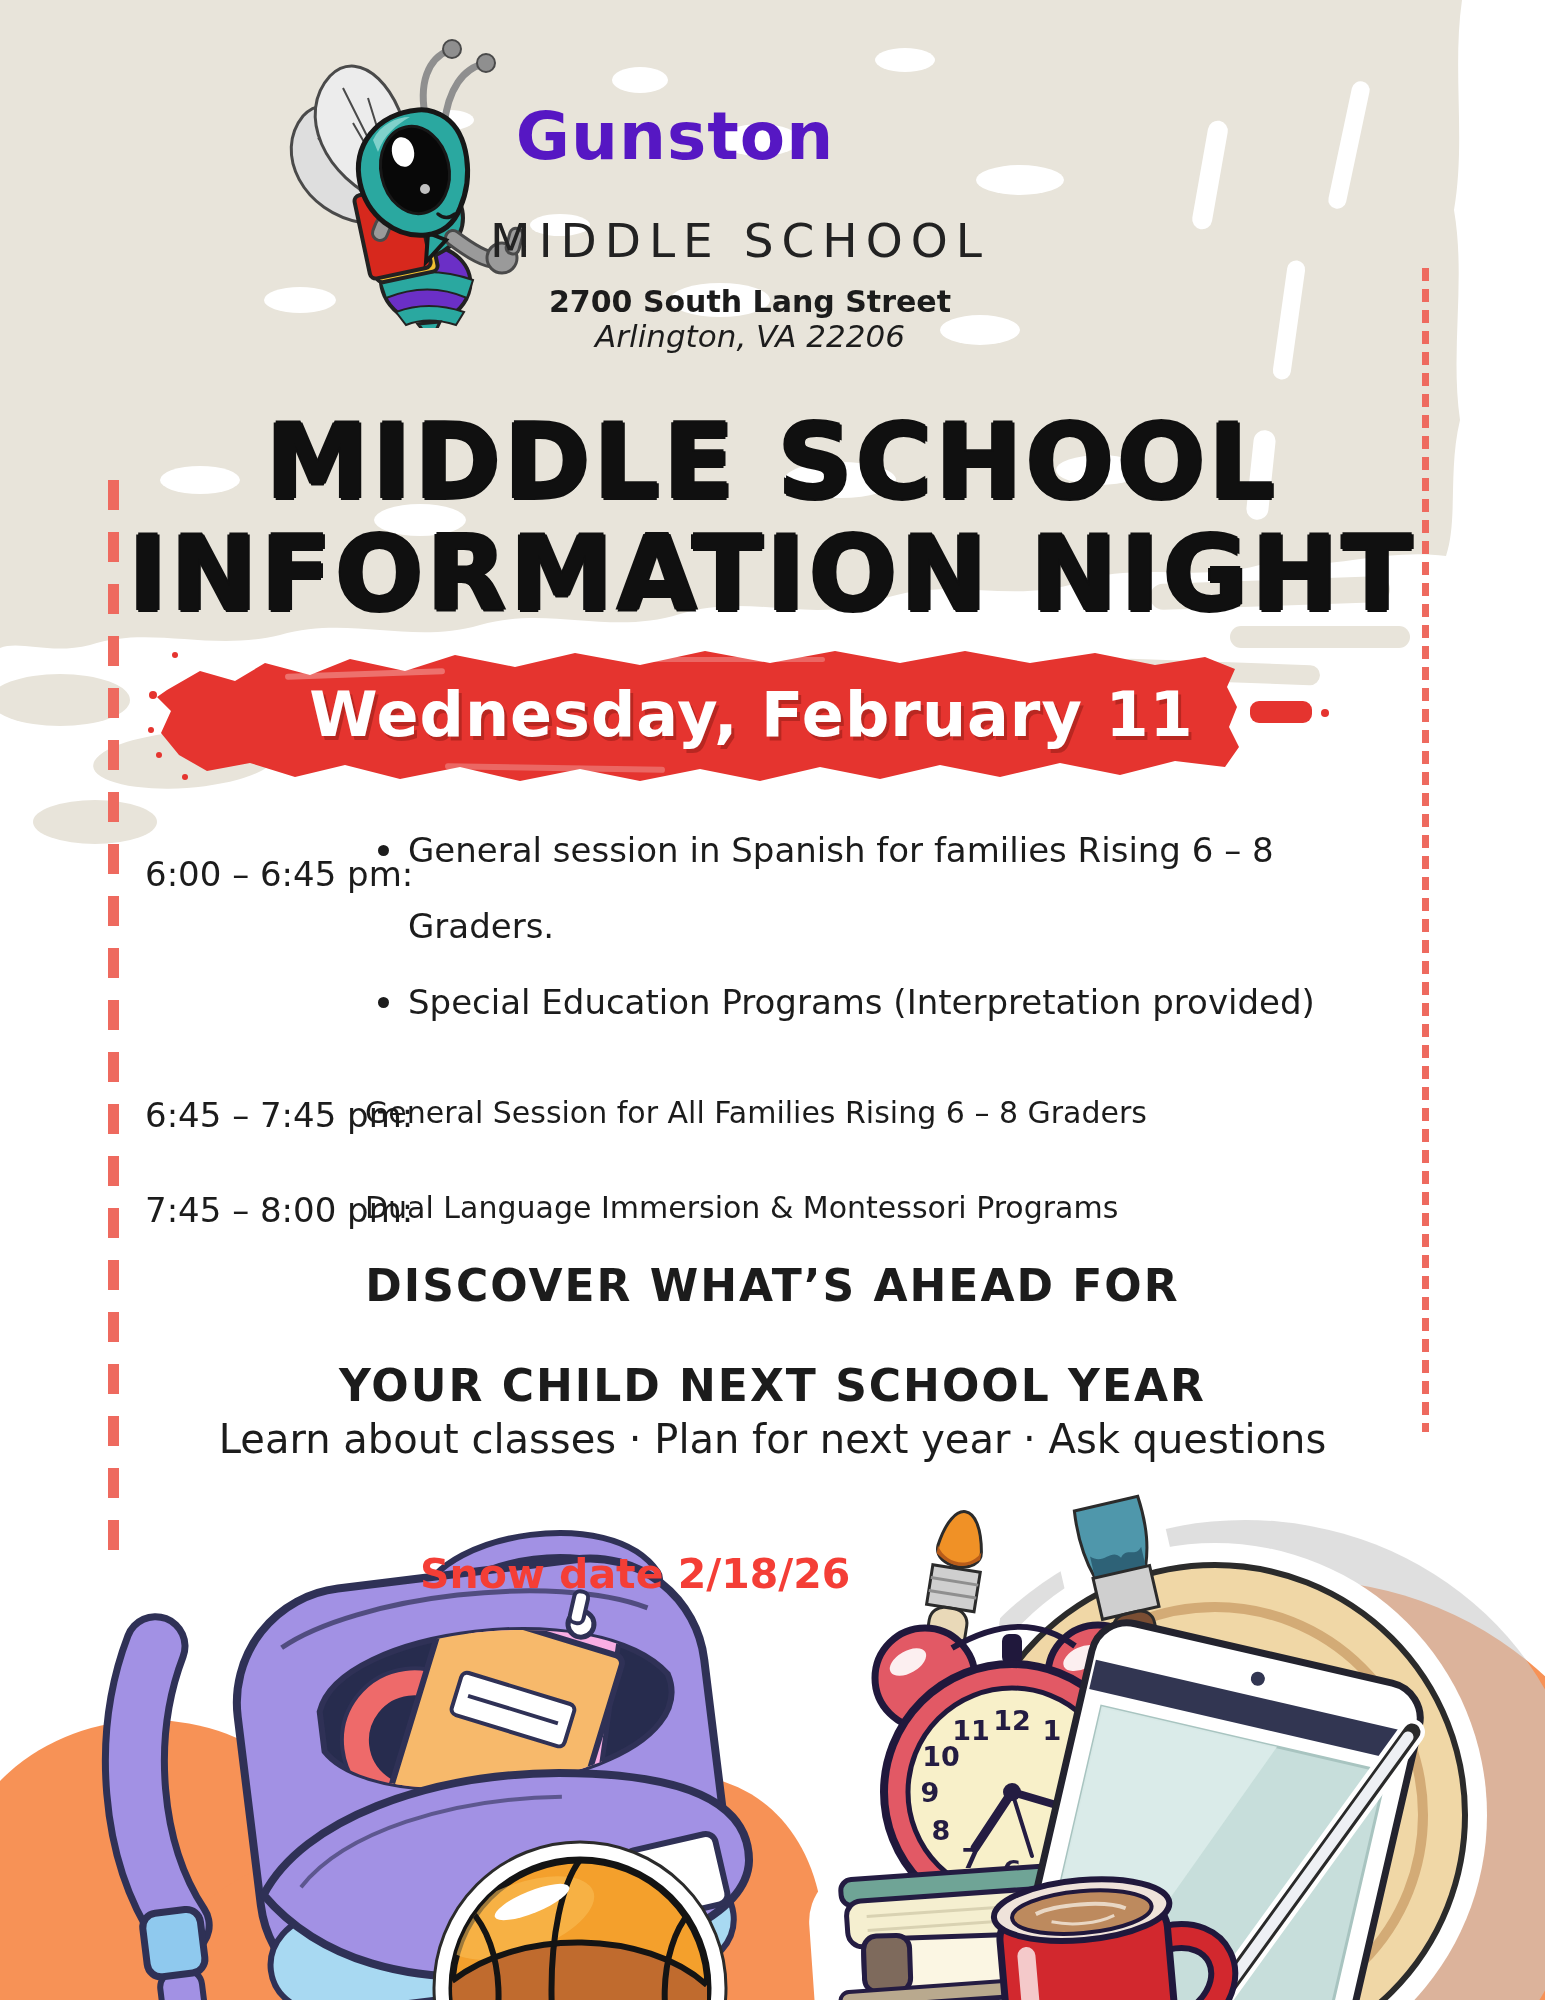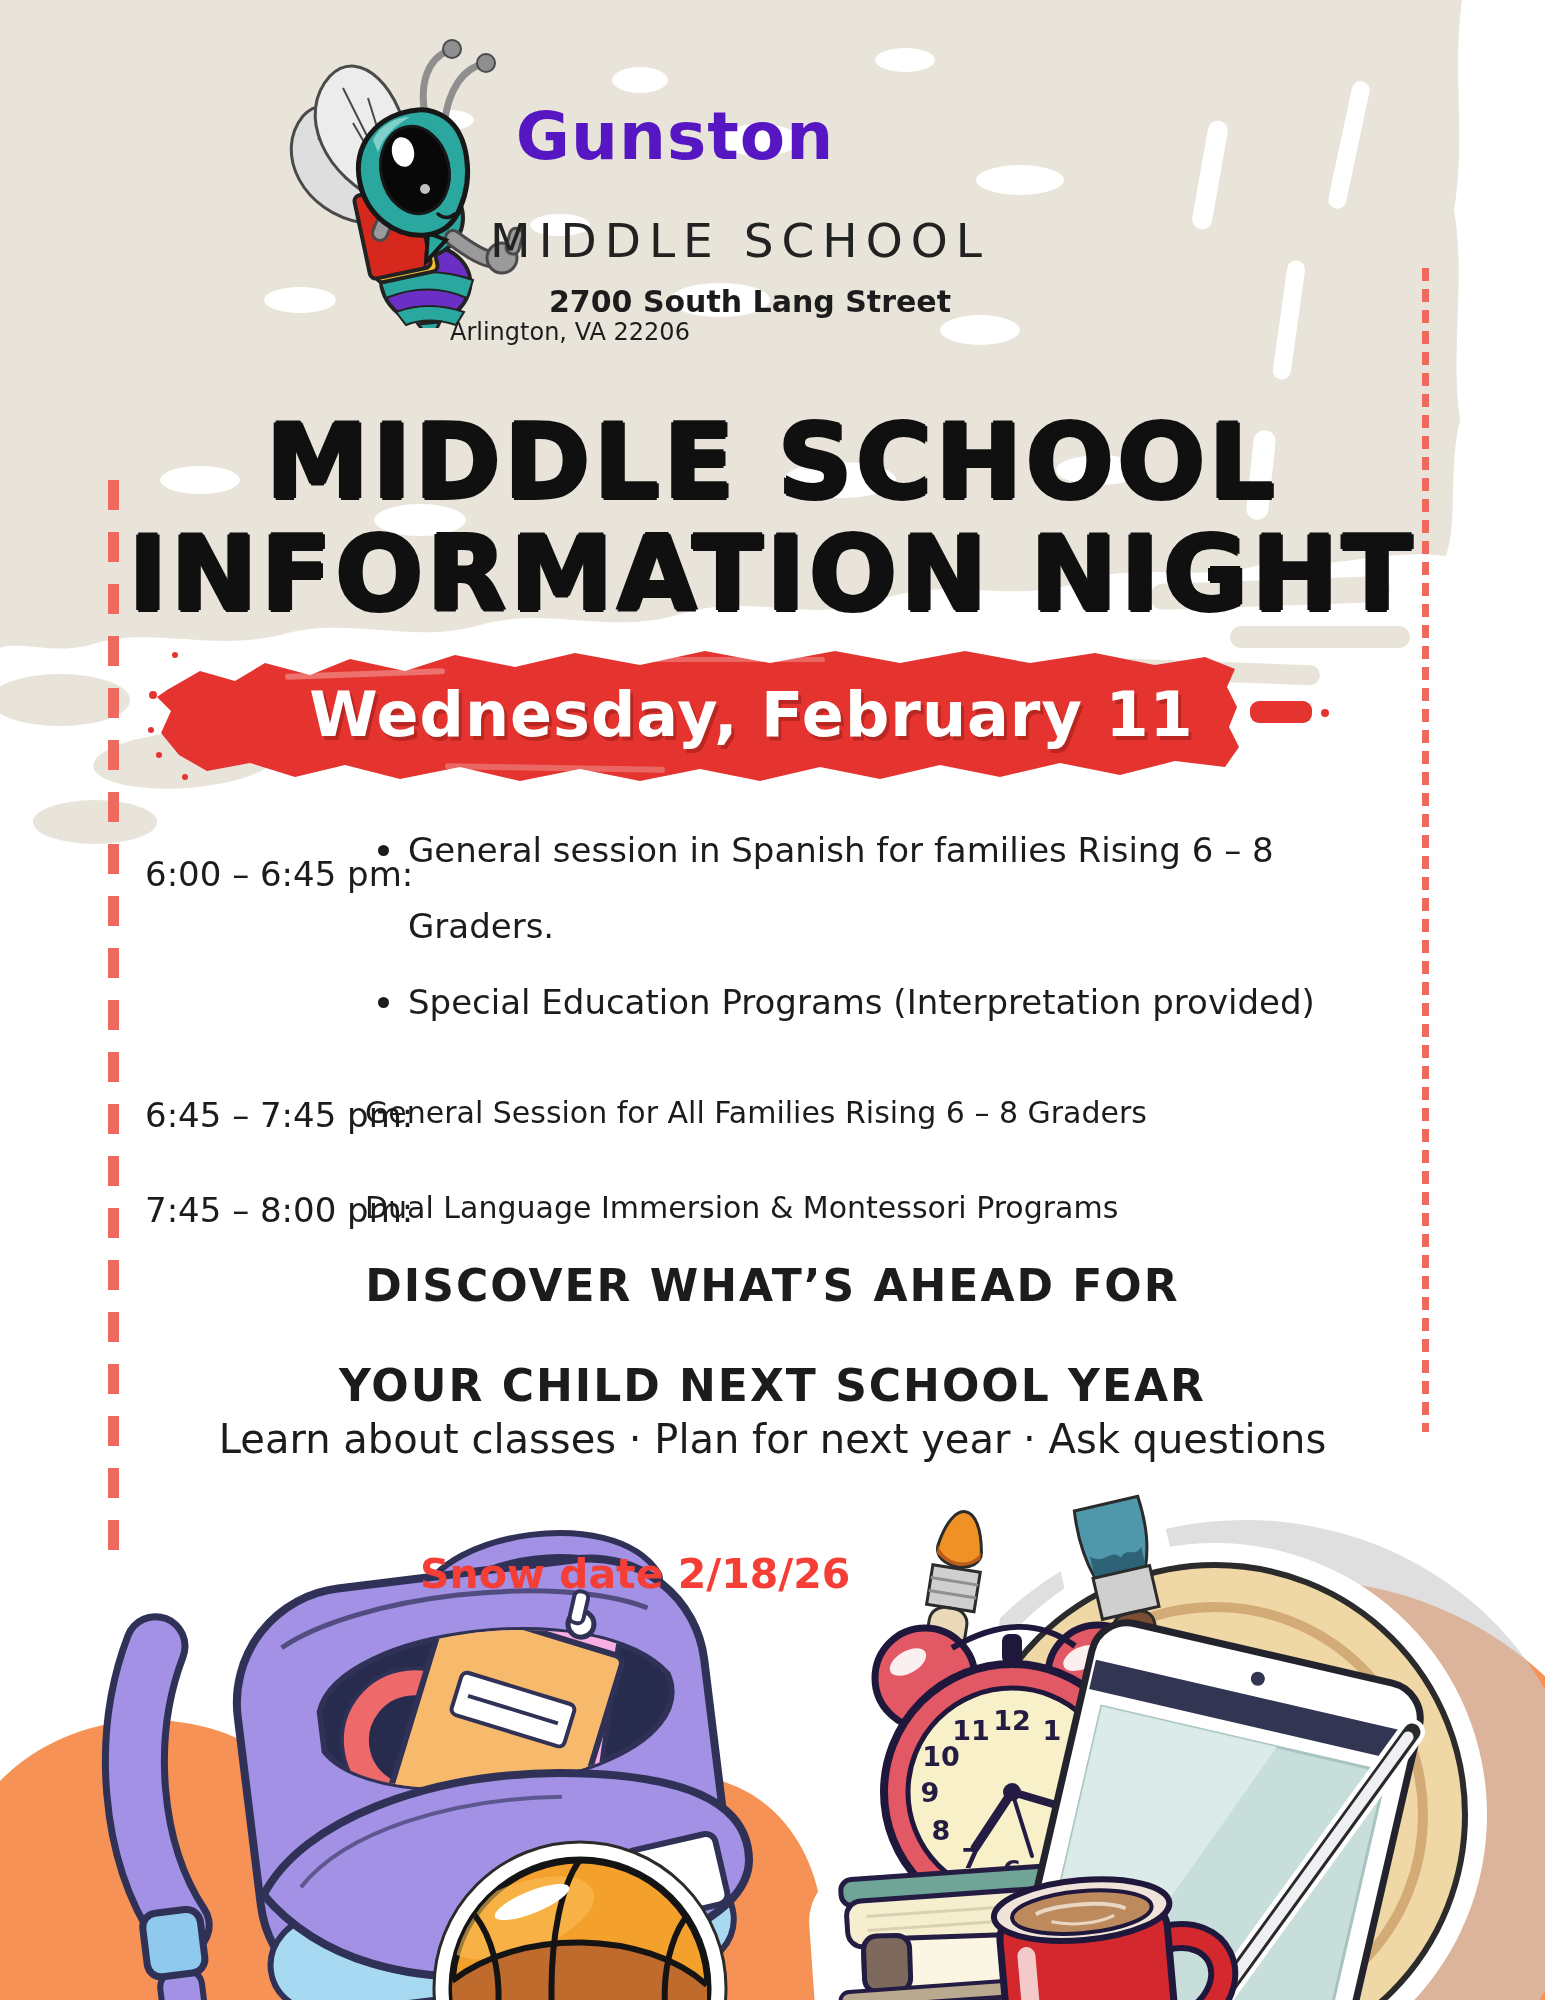--- a/index.html
+++ b/index.html
@@ -10,21 +10,21 @@
   .dash-left{left:108px;top:480px;width:11px;height:1088px;
     background:repeating-linear-gradient(to bottom,#ee6a5f 0 30px,transparent 30px 52px);}
   .dash-right{left:1422px;top:268px;width:7px;height:1164px;
     background:repeating-linear-gradient(to bottom,#ee6a5f 0 13px,transparent 13px 21px);}
   
   .gunston{left:430px;top:98px;width:490px;text-align:center;font-size:66px;font-weight:bold;
     color:#5617c3;letter-spacing:1px;}
   .mschool{left:440px;top:213px;width:600px;text-align:center;font-size:47px;font-weight:500;
     color:#222;letter-spacing:8px;}
   .addr1{left:450px;top:284px;width:600px;text-align:center;font-size:30px;font-weight:700;}
-  .addr2{left:450px;top:318px;width:600px;text-align:left;font-size:24px;font-weight:500;}
+  .addr2{left:450px;top:318px;width:600px;text-align:center;font-size:31px;font-weight:500;font-style:italic;}
   
   .title-line{left:0;width:1545px;text-align:center;font-weight:bold;font-size:103px;
     letter-spacing:4px;color:#101010;
     text-shadow:2px 0 0 #101010,-2px 0 0 #101010,0 2px 0 #101010,0 -2px 0 #101010;}
   .title1{top:402px;}
   .title2{top:514px;}
   
   .banner-text{left:164px;top:678px;width:1175px;text-align:center;font-size:62px;font-weight:bold;
     color:#ffffff;letter-spacing:1px;text-shadow:3px 4px 0 rgba(140,25,20,.5);}
   

